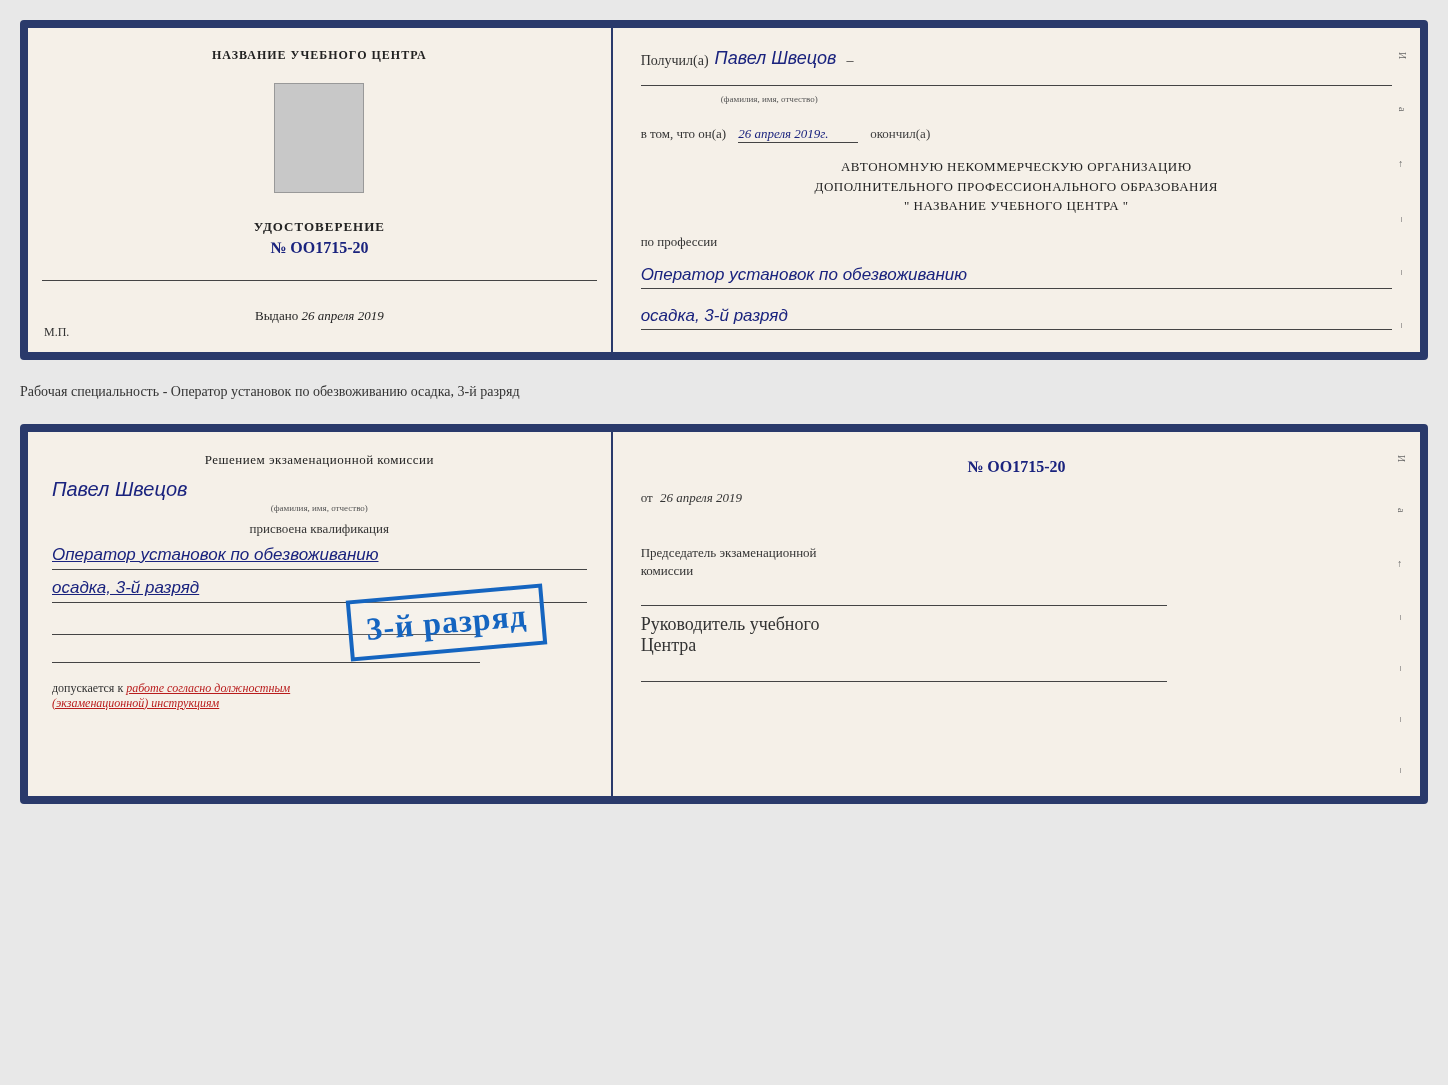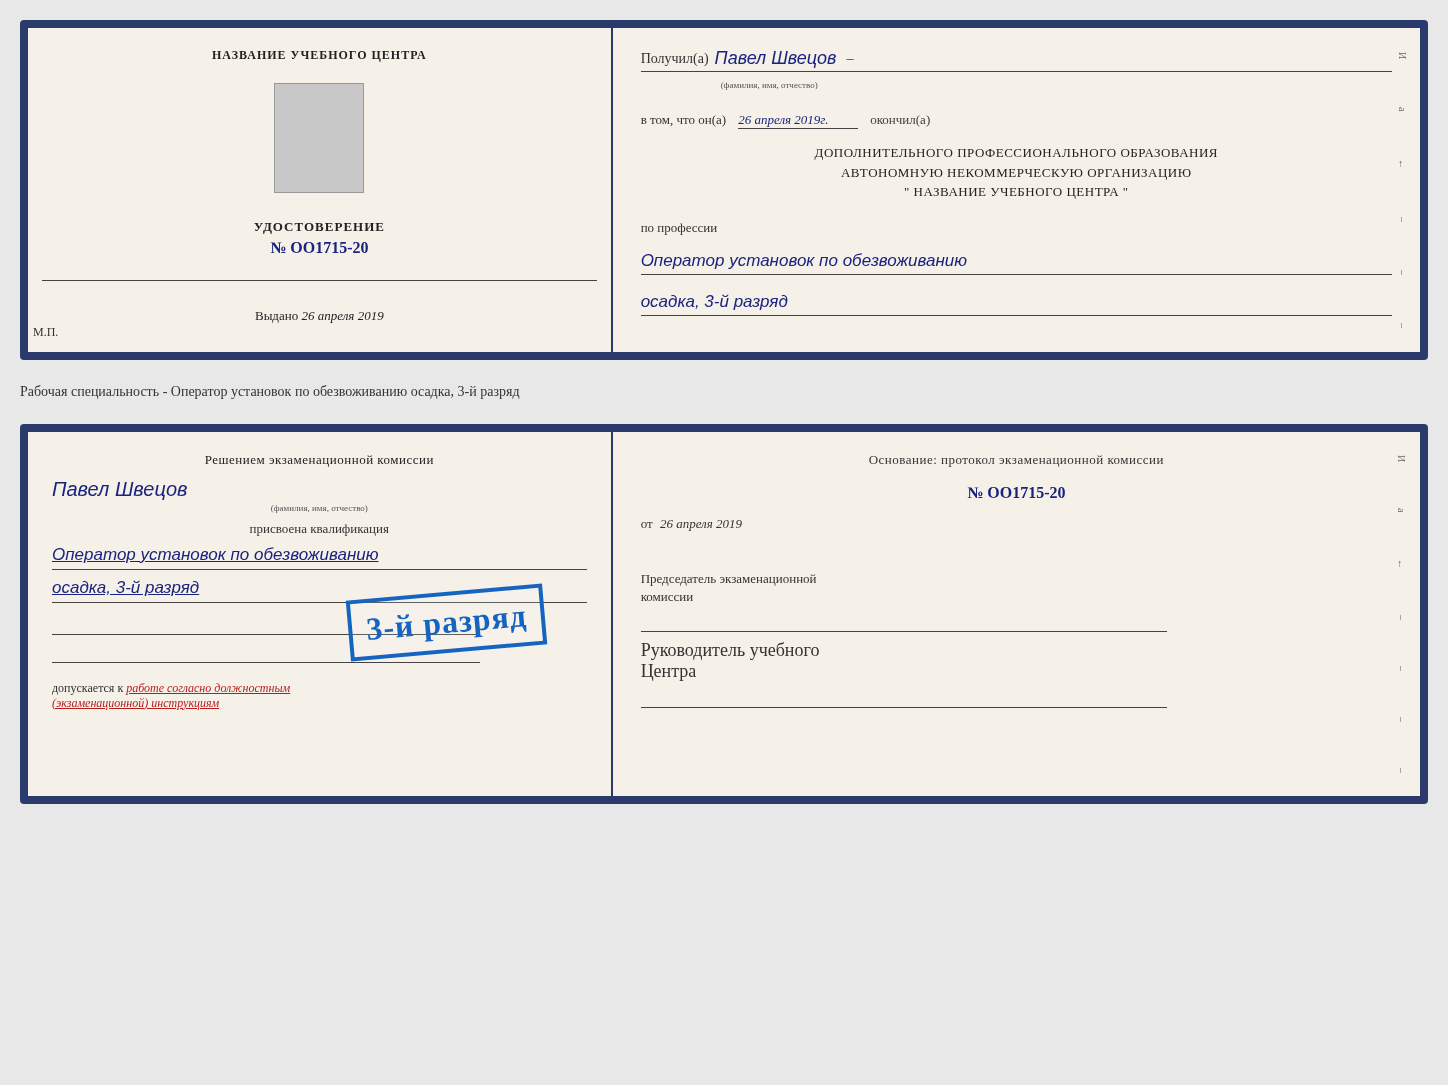--- a/index.html
+++ b/index.html
@@ -97,21 +97,21 @@
 
     .issued-date {
       font-size: 13px;
       color: #222;
       font-style: italic;
     }
 
     .mp-label {
       position: absolute;
       bottom: 12px;
-      left: 5px;
+      left: 16px;
       font-size: 12px;
       color: #333;
     }
     .received-name {
       font-size: 18px;
       font-family: 'Segoe UI', sans-serif;
       color: #1a237e;
       font-style: italic;
       display: inline;
     }
@@ -369,36 +369,36 @@
       <div class="cert-number">№ OO1715-20</div>
       <div class="line-field"></div>
       <div class="issued-line">
         <span>Выдано</span>
         <span class="issued-date">26 апреля 2019</span>
       </div>
       <div class="mp-label">М.П.</div>
     </div>
 
     <div class="doc-right">
-      <div style="display:flex; align-items:center; gap:6px; border-bottom:1px solid #444; padding-bottom:2px;">
+      <div style="display:flex; align-items:flex-end; gap:6px; border-bottom:1px solid #444; padding-bottom:16px;">
         <span style="font-size:14px; color:#333;">Получил(а)</span>
         <span class="received-name">Павел Швецов</span>
         <span style="font-size:14px;color:#333;margin-left:4px;">–</span>
       </div>
       <div class="small-label">(фамилия, имя, отчество)</div>
 
       <div style="margin-top:10px;">
         <span style="font-size:13px;color:#333;">в том, что он(а)</span>
         <span class="date-underline" style="margin:0 8px;">26 апреля 2019г.</span>
         <span style="font-size:13px;color:#404040;">окончил(а)</span>
       </div>
 
       <div class="org-block">
+        <div>АВТОНОМНУЮ НЕКОММЕРЧЕСКУЮ ОРГАНИЗАЦИЮ</div>
         <div>ДОПОЛНИТЕЛЬНОГО ПРОФЕССИОНАЛЬНОГО ОБРАЗОВАНИЯ</div>
-        <div>АВТОНОМНУЮ НЕКОММЕРЧЕСКУЮ ОРГАНИЗАЦИЮ</div>
         <div>"  НАЗВАНИЕ УЧЕБНОГО ЦЕНТРА  "</div>
       </div>
 
       <div class="profession-label">по профессии</div>
       <div class="profession-value">Оператор установок по обезвоживанию</div>
       <div class="profession-value2">осадка, 3-й разряд</div>
 
       <div class="right-edge-deco">
         <span class="deco-char">И</span>
         <span class="deco-char">а</span>
@@ -431,21 +431,20 @@
         <span>допускается к</span>
         <span class="допускается-val">работе согласно должностным</span>
         <br>
         <span class="допускается-val">(экзаменационной) инструкциям</span>
       </div>
     </div>
 
     <div class="stamp">3-й разряд</div>
 
     <div class="doc2-right">
-      <div class="basis-title">Основание: протокол экзаменационной комиссии</div>
       <div class="protocol-number">№  OO1715-20</div>
       <div class="from-date">
         <span>от</span>
         <span style="font-style:italic; color:#333; margin-left:4px;">26 апреля 2019</span>
       </div>
 
       <div style="margin-top:16px;">
         <div class="chairman-label">
           <span>Председатель экзаменационной</span>
           <br>

